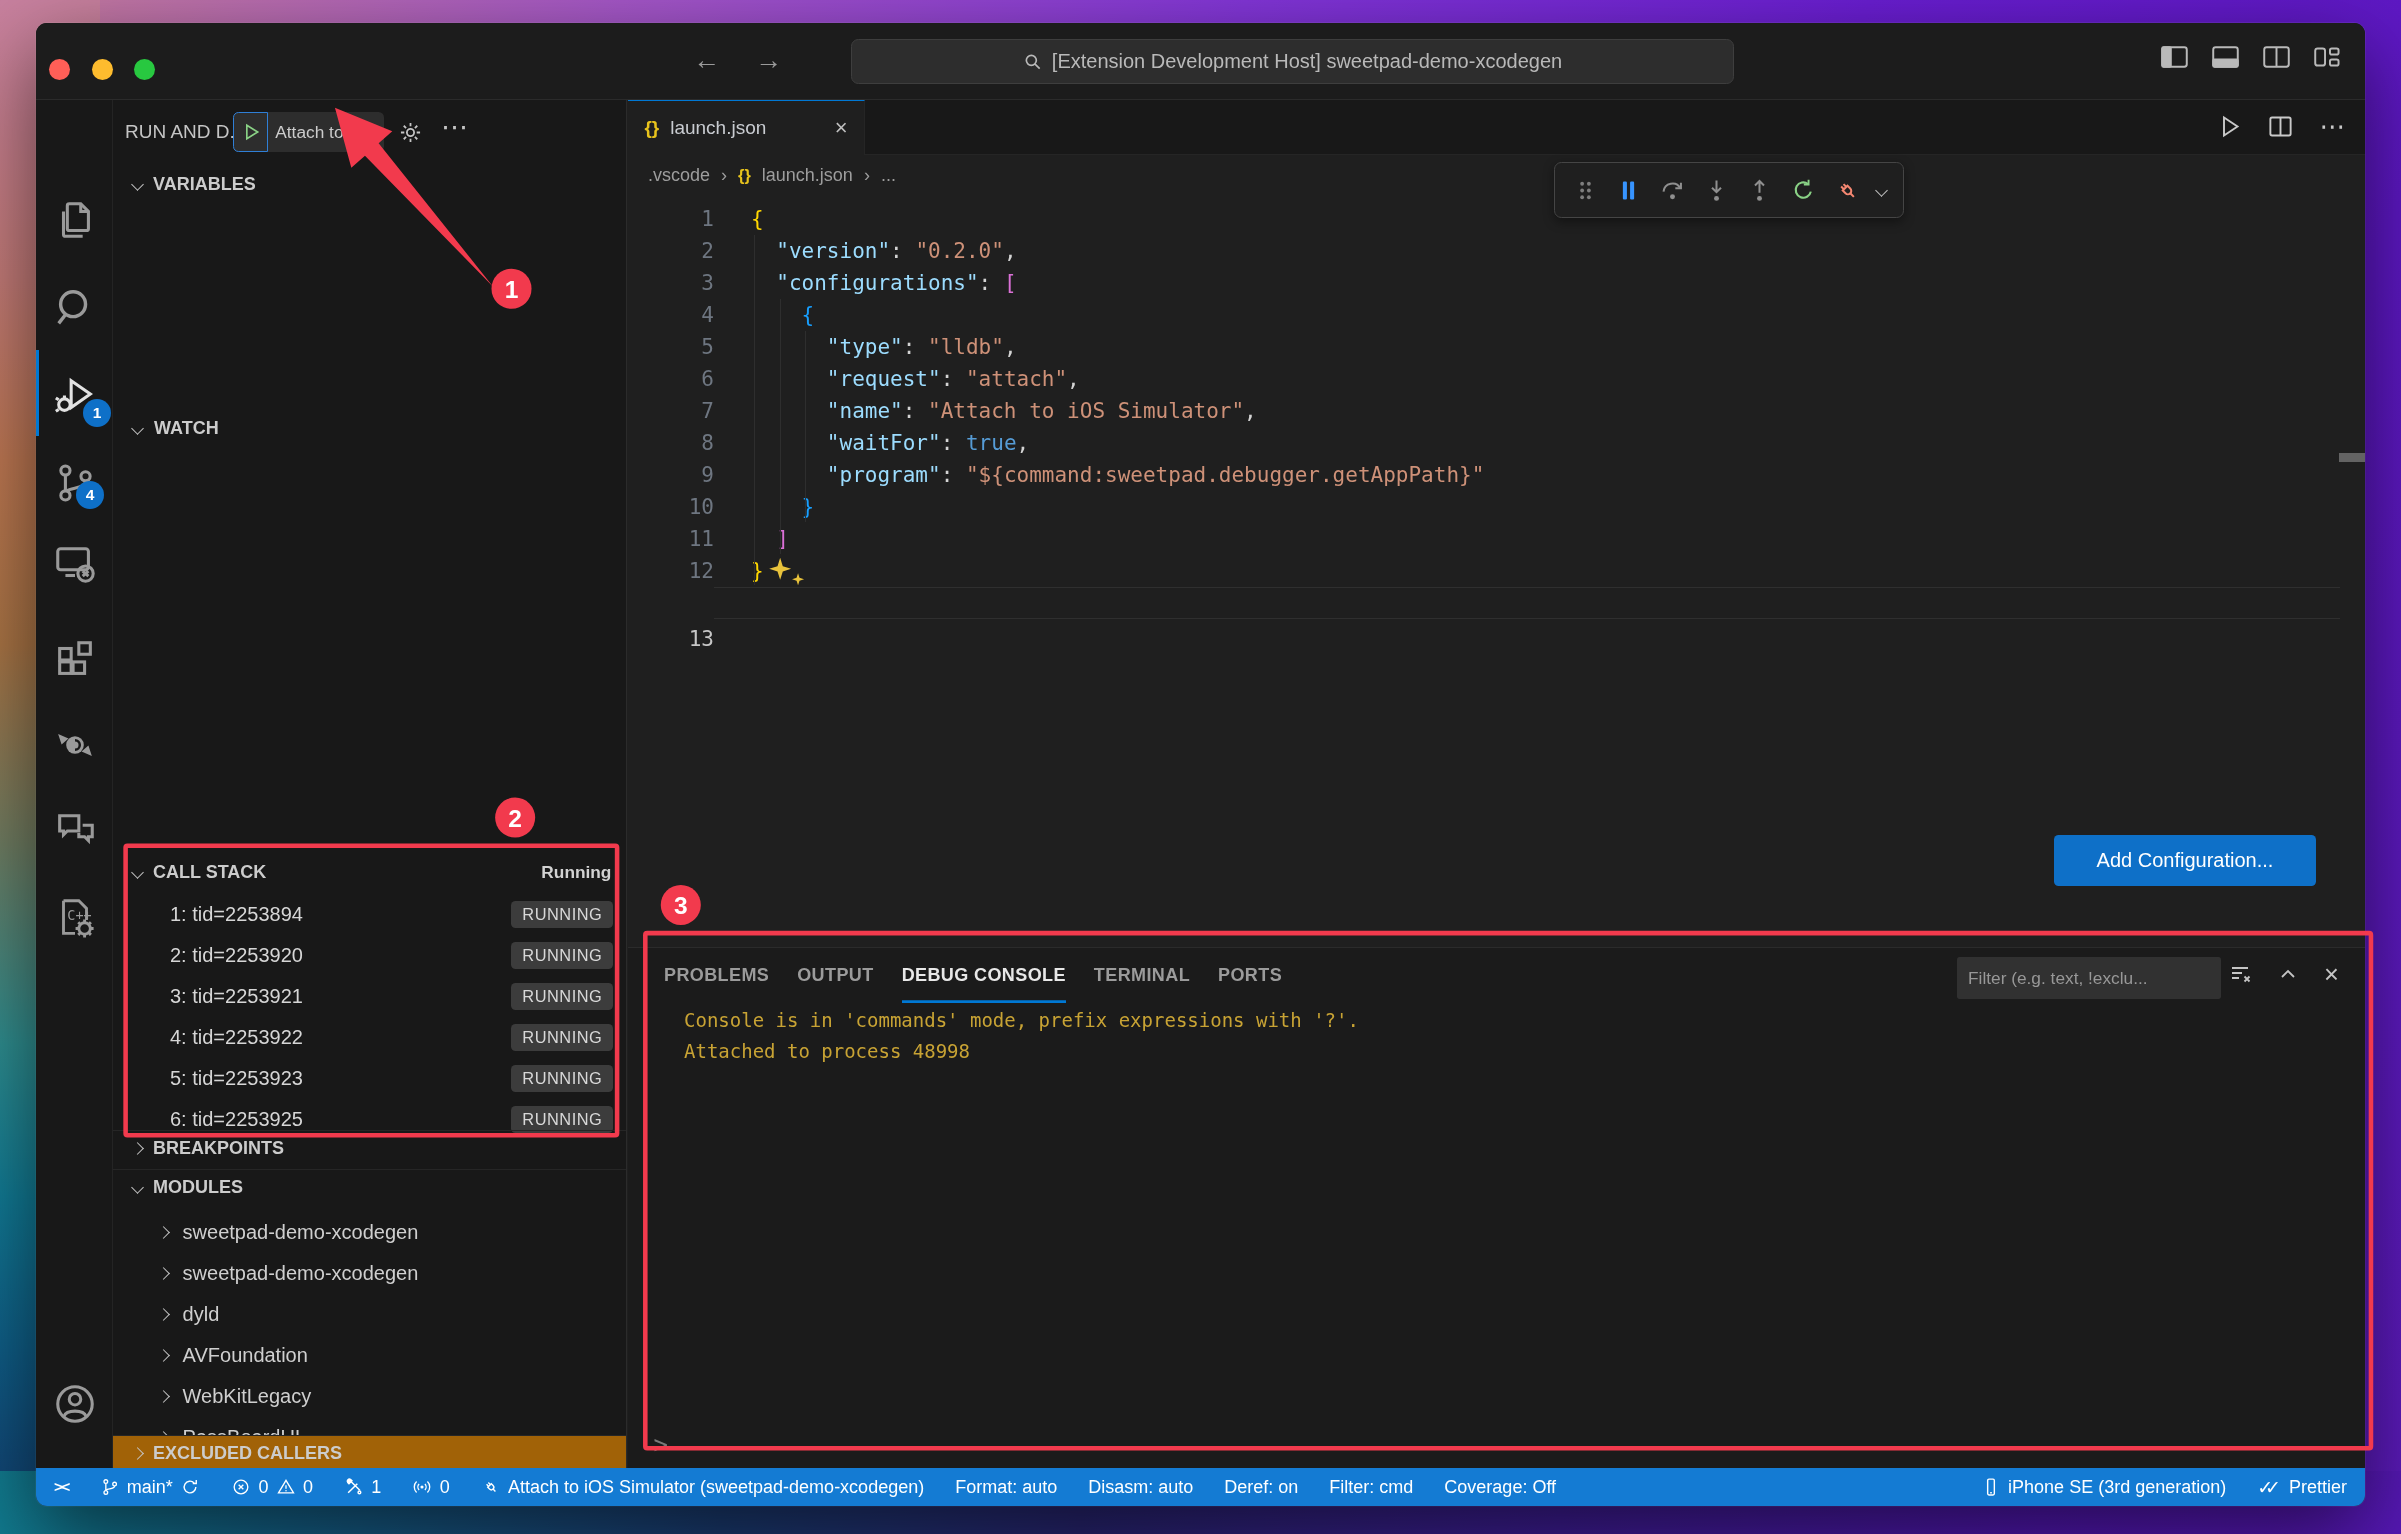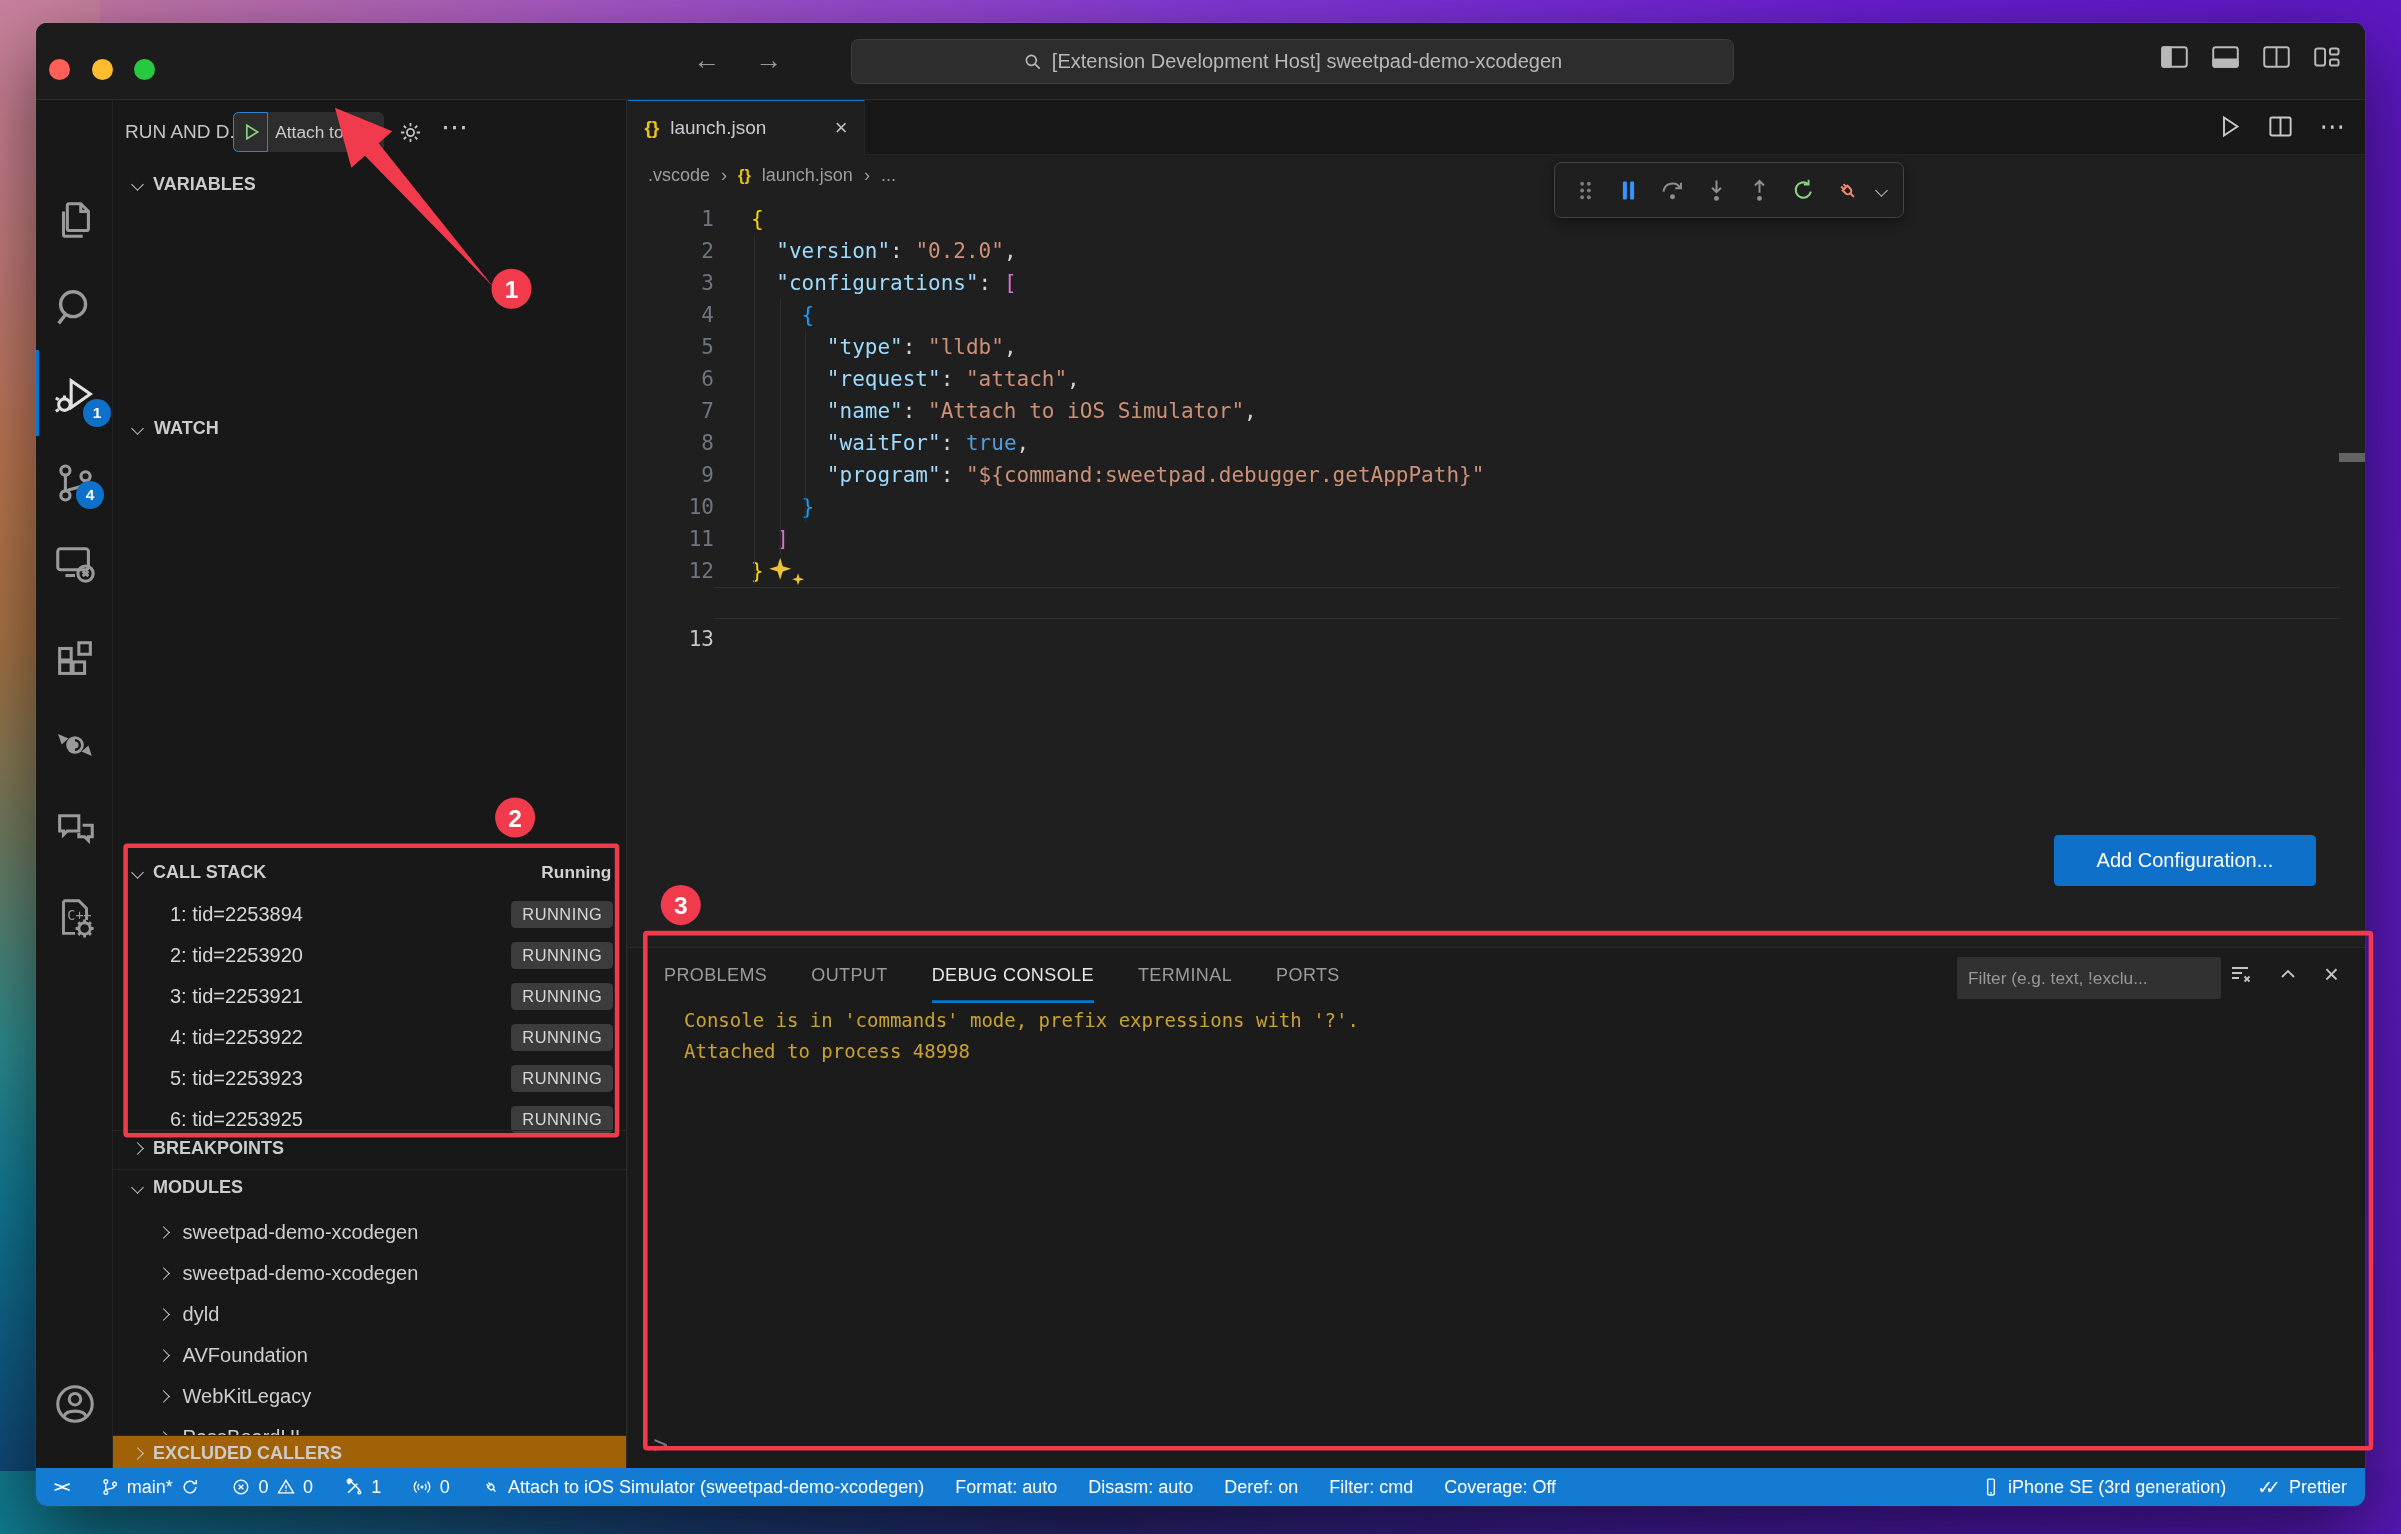--- a/index.html
+++ b/index.html
@@ -97,21 +97,21 @@
   .star-sm { width:12px; height:12px; margin-left:0.9px; vertical-align:-7.3px; }
   .guide { position:absolute; width:0.9px; background:#2e2e2e; }
   .g1{ left:718px; top:212px; height:350px; } .g2{ left:744px; top:276px; height:255px; } .g3{ left:769px; top:308px; height:191px; }
   .scroll-handle { position:absolute; left:2303px; top:430px; width:25.5px; height:9px; background:#636363; }
 
   .addcfg { position:absolute; left:2018px; top:812px; width:262px; height:51px; background:#0e70c8; border:none; border-radius:4.6px;
     color:#ffffff; font-size:20px; font-family:"Liberation Sans",sans-serif; }
 
   
   .panel { position:absolute; left:592px; top:924px; right:0; height:521px; background:#1b1b1b; border-top:0.9px solid #2b2b2b; }
-  .panel-tabs { position:absolute; left:36px; top:0; height:55px; display:flex; gap:44px; align-items:center; }
+  .panel-tabs { position:absolute; left:36px; top:0; height:55px; display:flex; gap:28px; align-items:center;font-weight:bold; }
   .ptab { font-size:18px; letter-spacing:0.4px; color:#9b9b9b; height:55px; display:flex; align-items:center; }
   .ptab.active { color:#e8e8e8; box-shadow:inset 0 -2.7px 0 #0078d4; }
   .pfilter { position:absolute; left:1329px; top:9px; width:264px; height:42px; background:#313131; border:none; border-radius:2.7px;
     color:#bbbbbb; font-size:17.3px; padding:0 11px; font-family:"Liberation Sans",sans-serif; }
   .pfilter::placeholder { color:#989898; }
   .pactions { position:absolute; left:1600px; top:13.7px; display:flex; gap:24px; color:#c5c5c5; align-items:center; }
   .pactions svg { width:24px; height:24px; }
   .p-close { font-size:25.5px; color:#c5c5c5; line-height:24px; }
   #console-lines { position:absolute; left:56px; top:57px; font-family:"DejaVu Sans Mono", monospace; font-size:19px;
     color:#c8a334; line-height:31px; }

